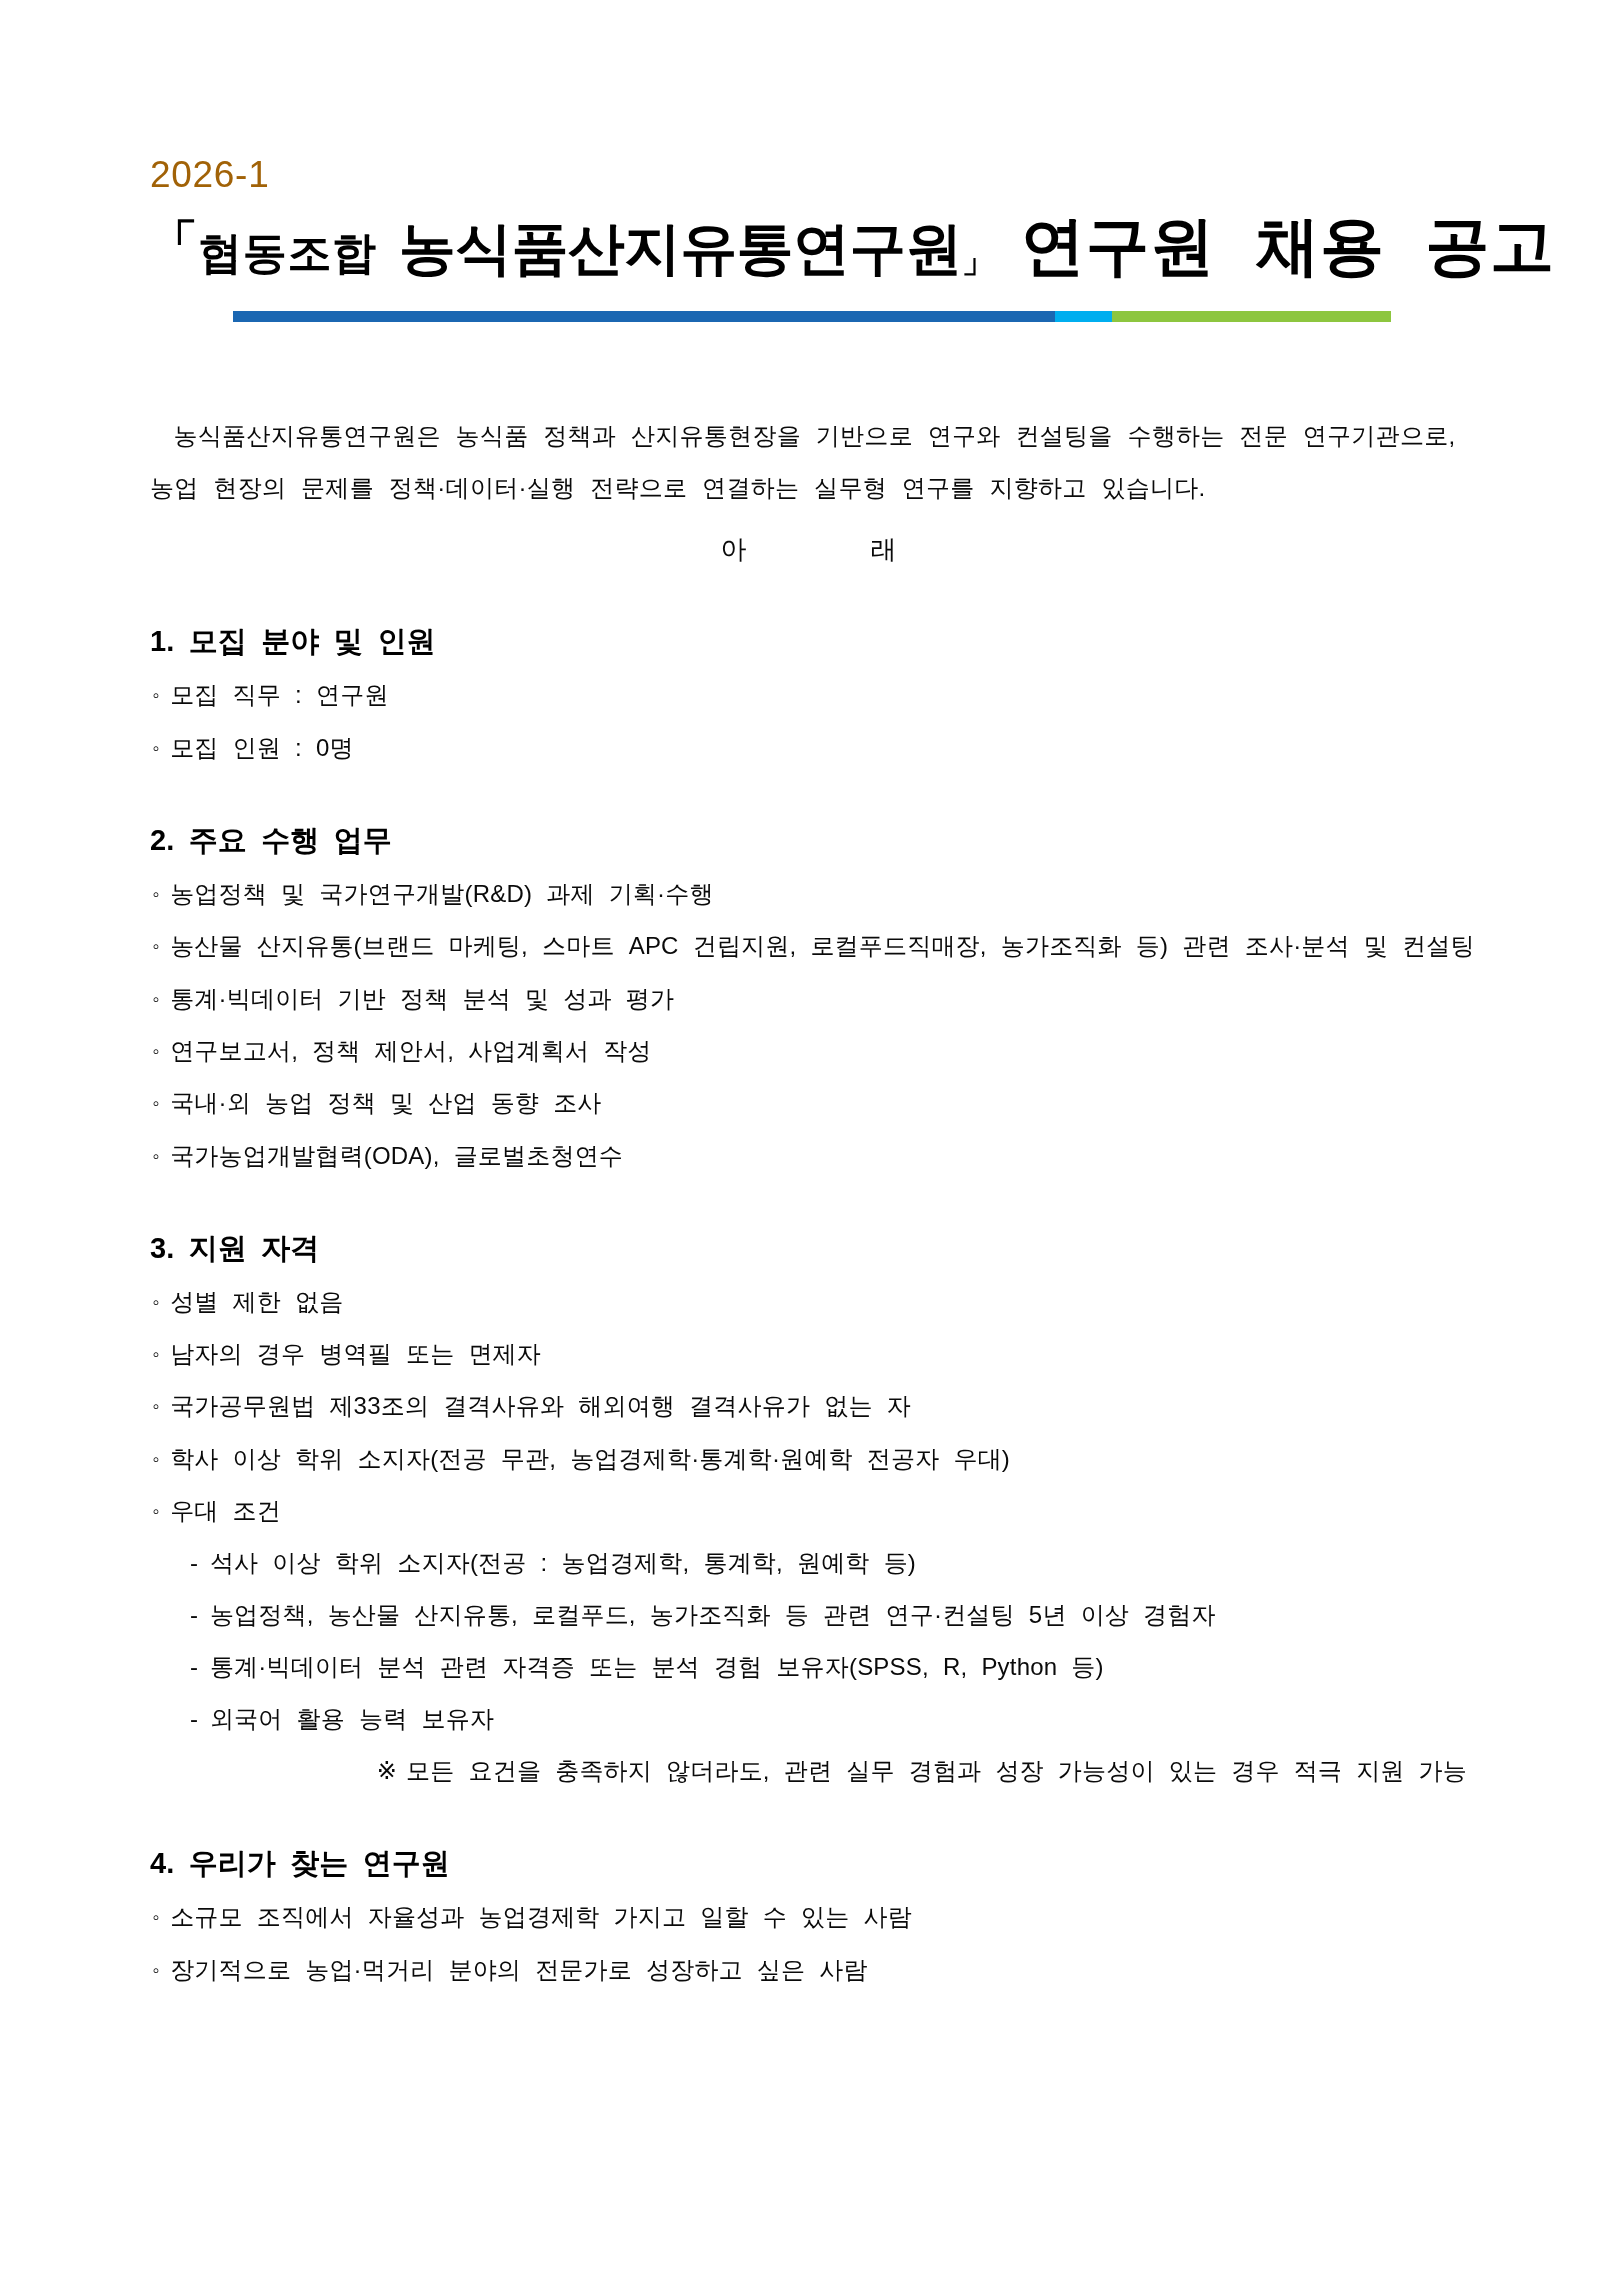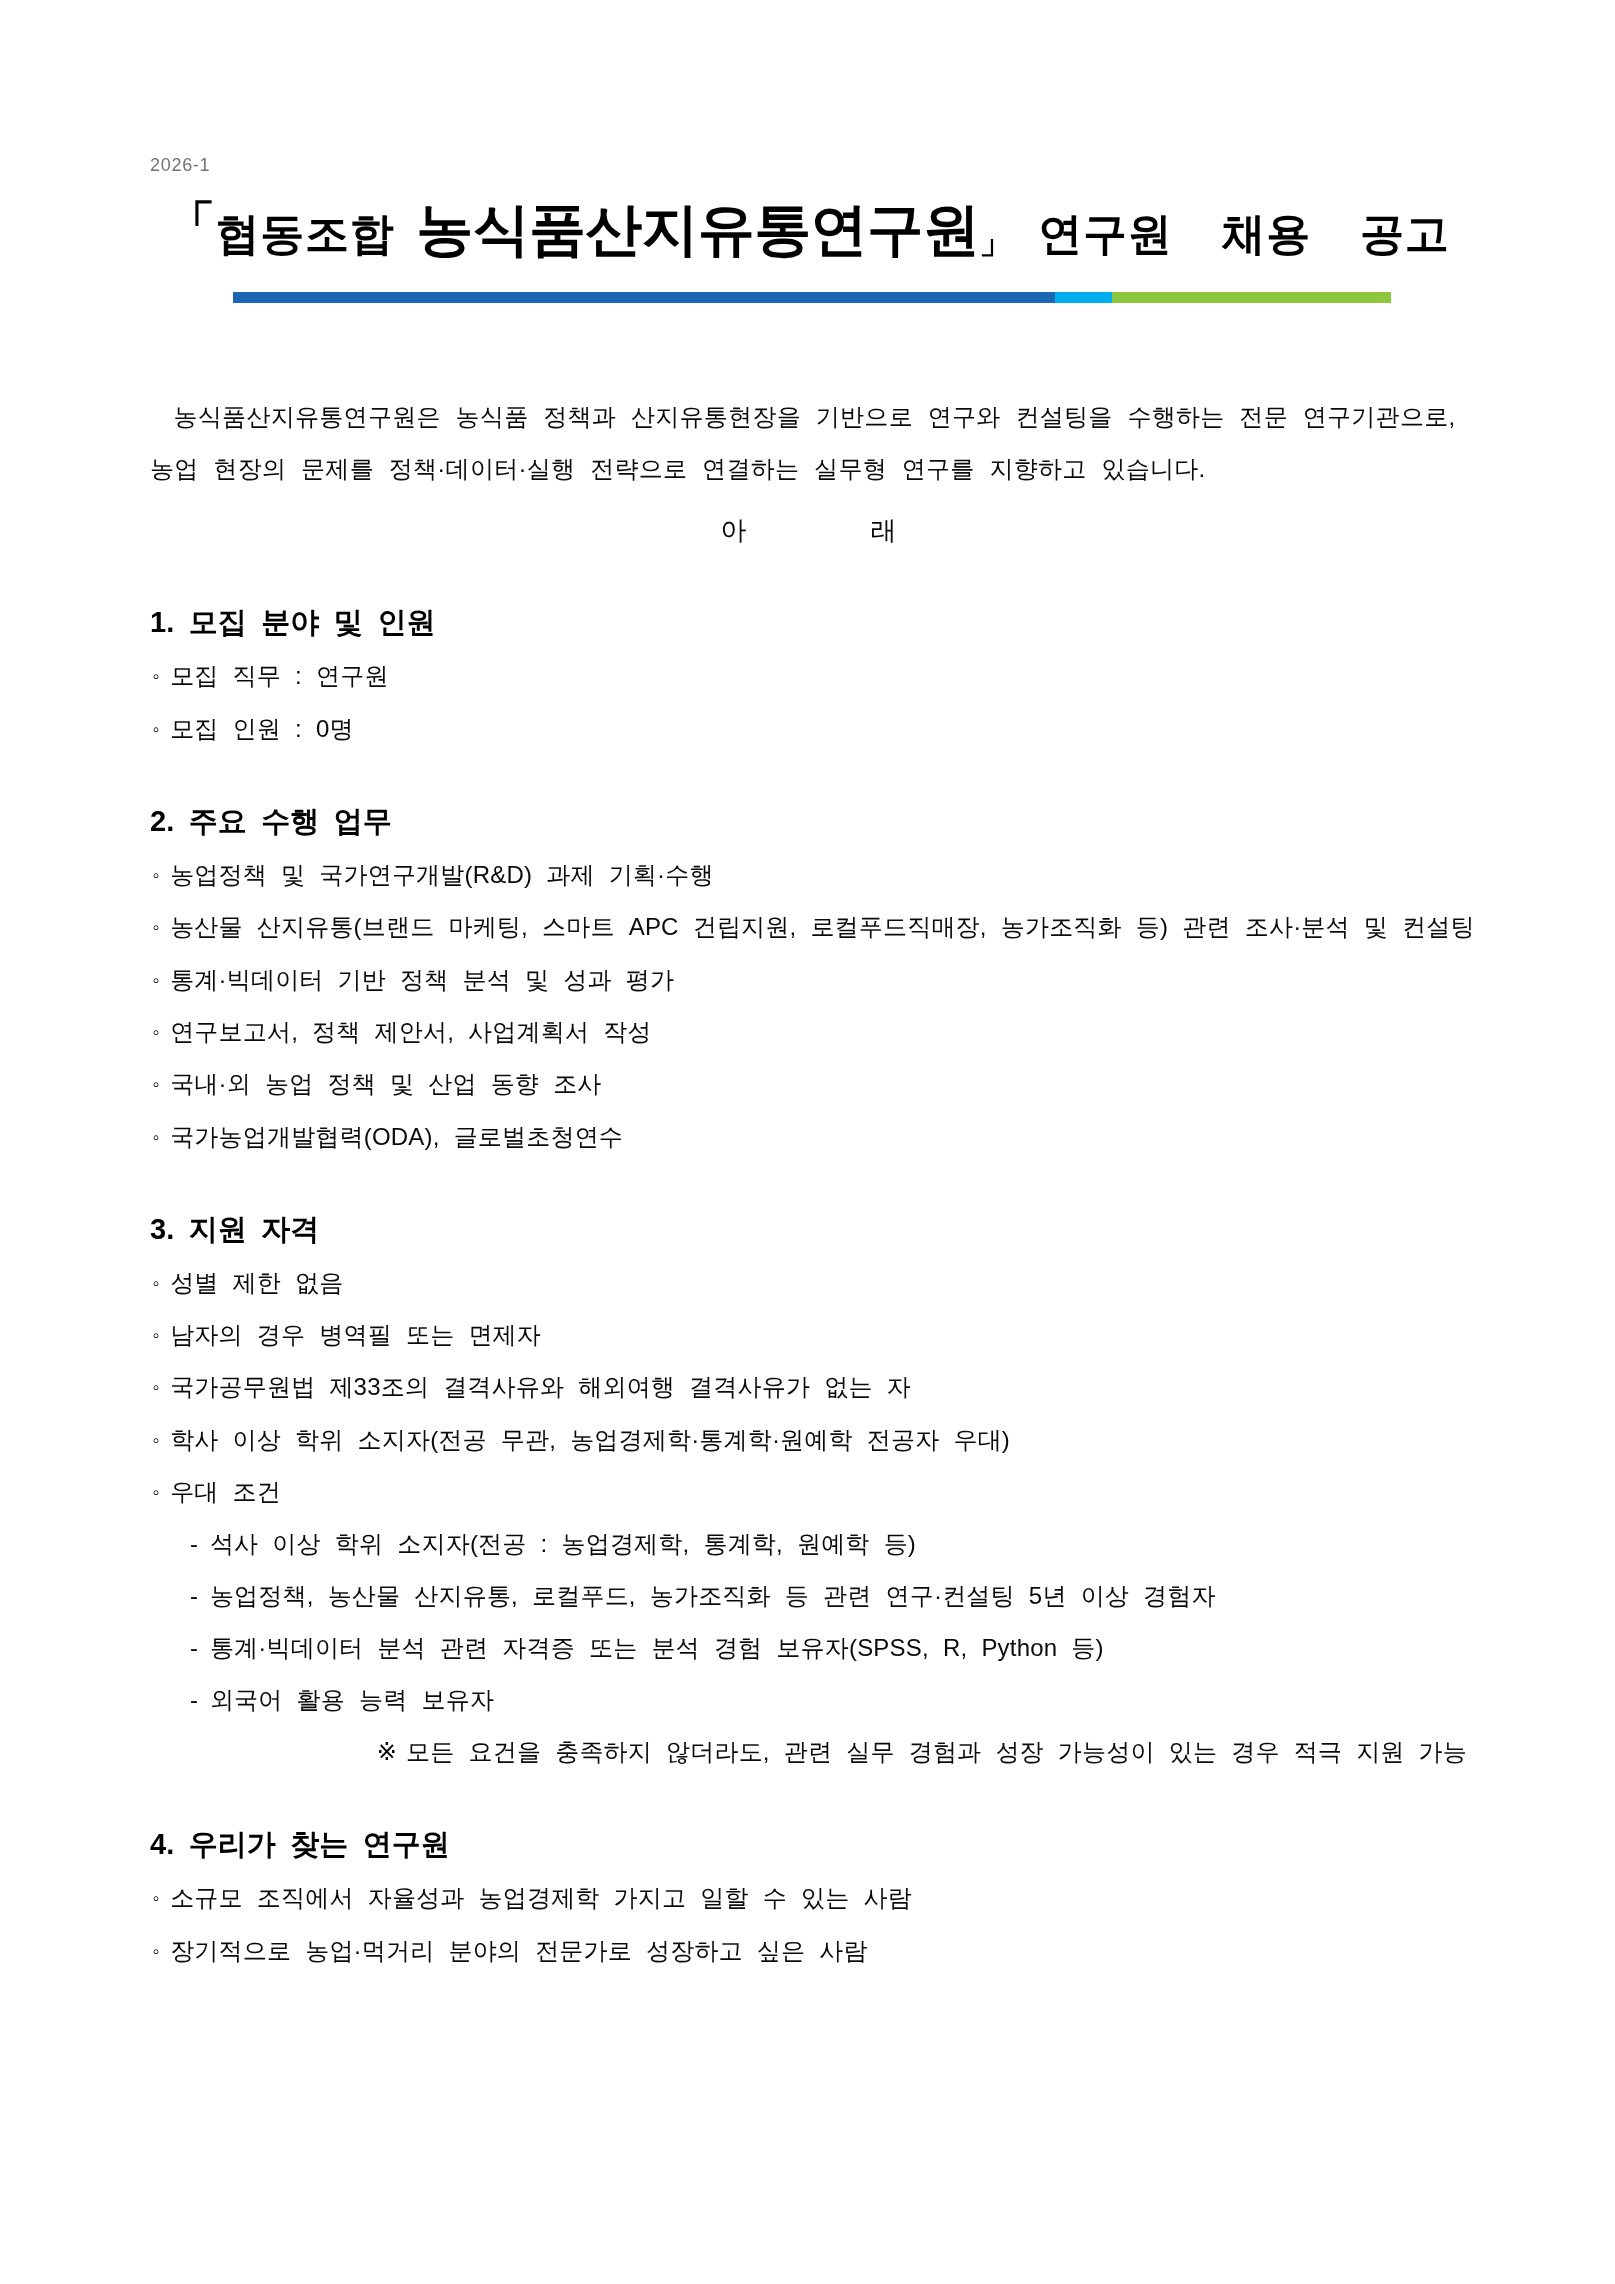--- a/index.html
+++ b/index.html
@@ -13,24 +13,24 @@
   }
   .page {
     position: absolute;
     top: 0; left: 0;
     width: 1616px;
     height: 2284px;
     padding: 156px 149px 0 150px;
     box-sizing: border-box;
   }
   .doc-number {
-    font-size: 18px;
+    font-size: 37px;
     line-height: 1;
     letter-spacing: 0.7px;
-    color: #737373;
+    color: #a16207;
   }
   .title {
     margin-top: 11.7px;
     text-align: center;
     line-height: 75px;
     white-space: nowrap;
     font-weight: 700;
     color: #000;
   }
   .title .br-open {
@@ -49,25 +49,24 @@
     font-weight: 700;
     letter-spacing: -0.7px;
   }
   .title .br-close {
     font-size: 33px;
     font-weight: 700;
     vertical-align: -3.9px;
     margin-right: 26px;
   }
   .title .title-suffix {
-    font-size: 44px;
+    font-size: 64px;
     font-weight: 700;
     word-spacing: 22px;
     letter-spacing: 0.7px;
-    font-family: Liberation Mono, monospace;
   }
   .title-bar {
     margin-top: 9px;
     margin-left: 83px;
     width: 1158px;
     height: 11px;
     display: flex;
   }
   .title-bar .seg { height: 100%; }
   .title-bar .seg-blue  { width: 71.0%; }

